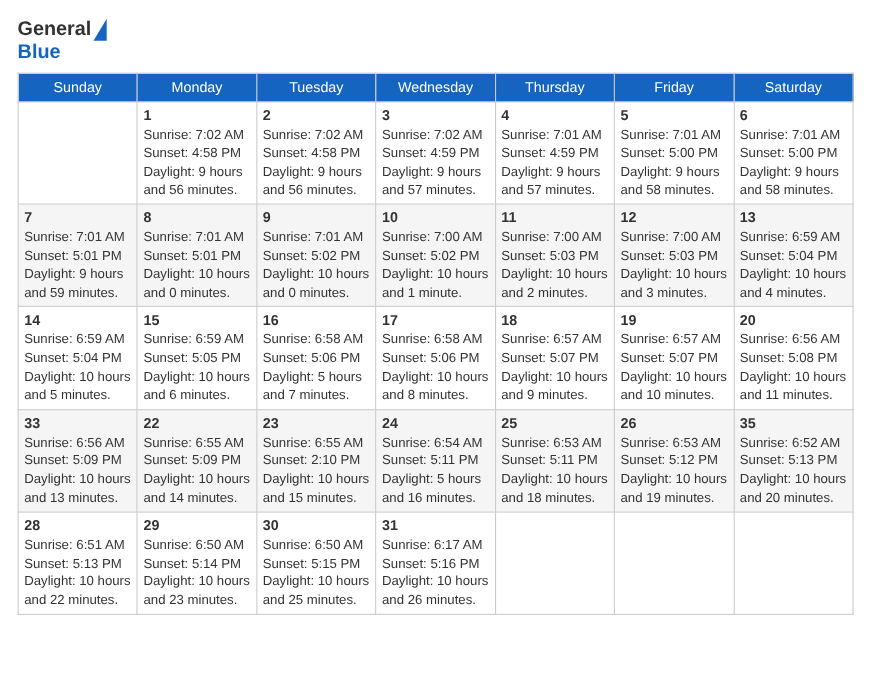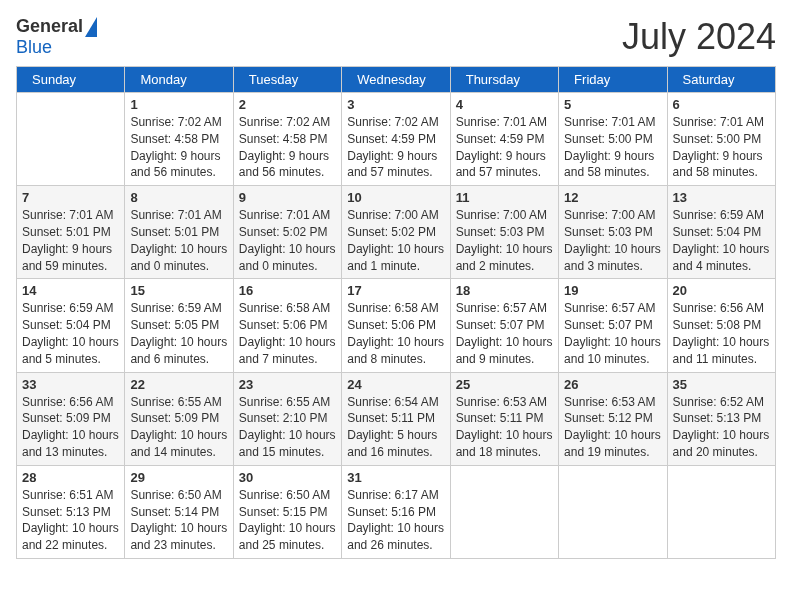--- a/index.html
+++ b/index.html
@@ -48,21 +48,21 @@
     }
     .calendar {
       width: 100%;
       border-collapse: collapse;
       font-size: 11px;
     }
     .calendar th {
       background: #1565c0;
       color: #fff;
       padding: 5px 15px;
-      text-align: left;
+      text-align: center;
       font-size: 13px;
       font-weight: normal;
       border: 1px solid #ccc;
     }
     .calendar td {
       border: 1px solid #ccc;
       vertical-align: top;
       padding: 4px 5px;
       width: calc(100% / 7);
       height: 80px;
@@ -89,24 +89,23 @@
   </style>
 </head>
 <body>
 
 <div class="header-area">
   <div class="logo">
     <div class="logo-line">
       <span style="font-size:18px;font-weight:bold;color:#333;">General</span>
       <span class="logo-triangle"></span>
     </div>
-    <span style="font-size:18px;font-weight:normal;color:#1565c0;">Blue</span>
+    <span style="font-size:18px;font-weight:bold;color:#1565c0;">Blue</span>
   </div>
   <div class="title-area">
-    <div class="month-title">July 2024</div>
   </div>
 </div>
 
 <table class="calendar">
   <thead>
     <tr>
       <th>Sunday</th>
       <th>Monday</th>
       <th>Tuesday</th>
       <th>Wednesday</th>
@@ -177,21 +176,21 @@
         <td>
           <span class="day-number">14</span>
           <div class="day-info"><span>Sunrise: 6:59 AM</span><br><span>Sunset: 5:04 PM</span><br><span>Daylight: 10 hours and 5 minutes.</span></div>
         </td>
         <td>
           <span class="day-number">15</span>
           <div class="day-info"><span>Sunrise: 6:59 AM</span><br><span>Sunset: 5:05 PM</span><br><span>Daylight: 10 hours and 6 minutes.</span></div>
         </td>
         <td>
           <span class="day-number">16</span>
-          <div class="day-info"><span>Sunrise: 6:58 AM</span><br><span>Sunset: 5:06 PM</span><br><span>Daylight: 10 hours and 7 minutes.</span></div>
+          <div class="day-info"><span>Sunrise: 6:58 AM</span><br><span>Sunset: 5:06 PM</span><br><span>Daylight: 5 hours and 7 minutes.</span></div>
         </td>
         <td>
           <span class="day-number">17</span>
           <div class="day-info"><span>Sunrise: 6:58 AM</span><br><span>Sunset: 5:06 PM</span><br><span>Daylight: 10 hours and 8 minutes.</span></div>
         </td>
         <td>
           <span class="day-number">18</span>
           <div class="day-info"><span>Sunrise: 6:57 AM</span><br><span>Sunset: 5:07 PM</span><br><span>Daylight: 10 hours and 9 minutes.</span></div>
         </td>
         <td>

